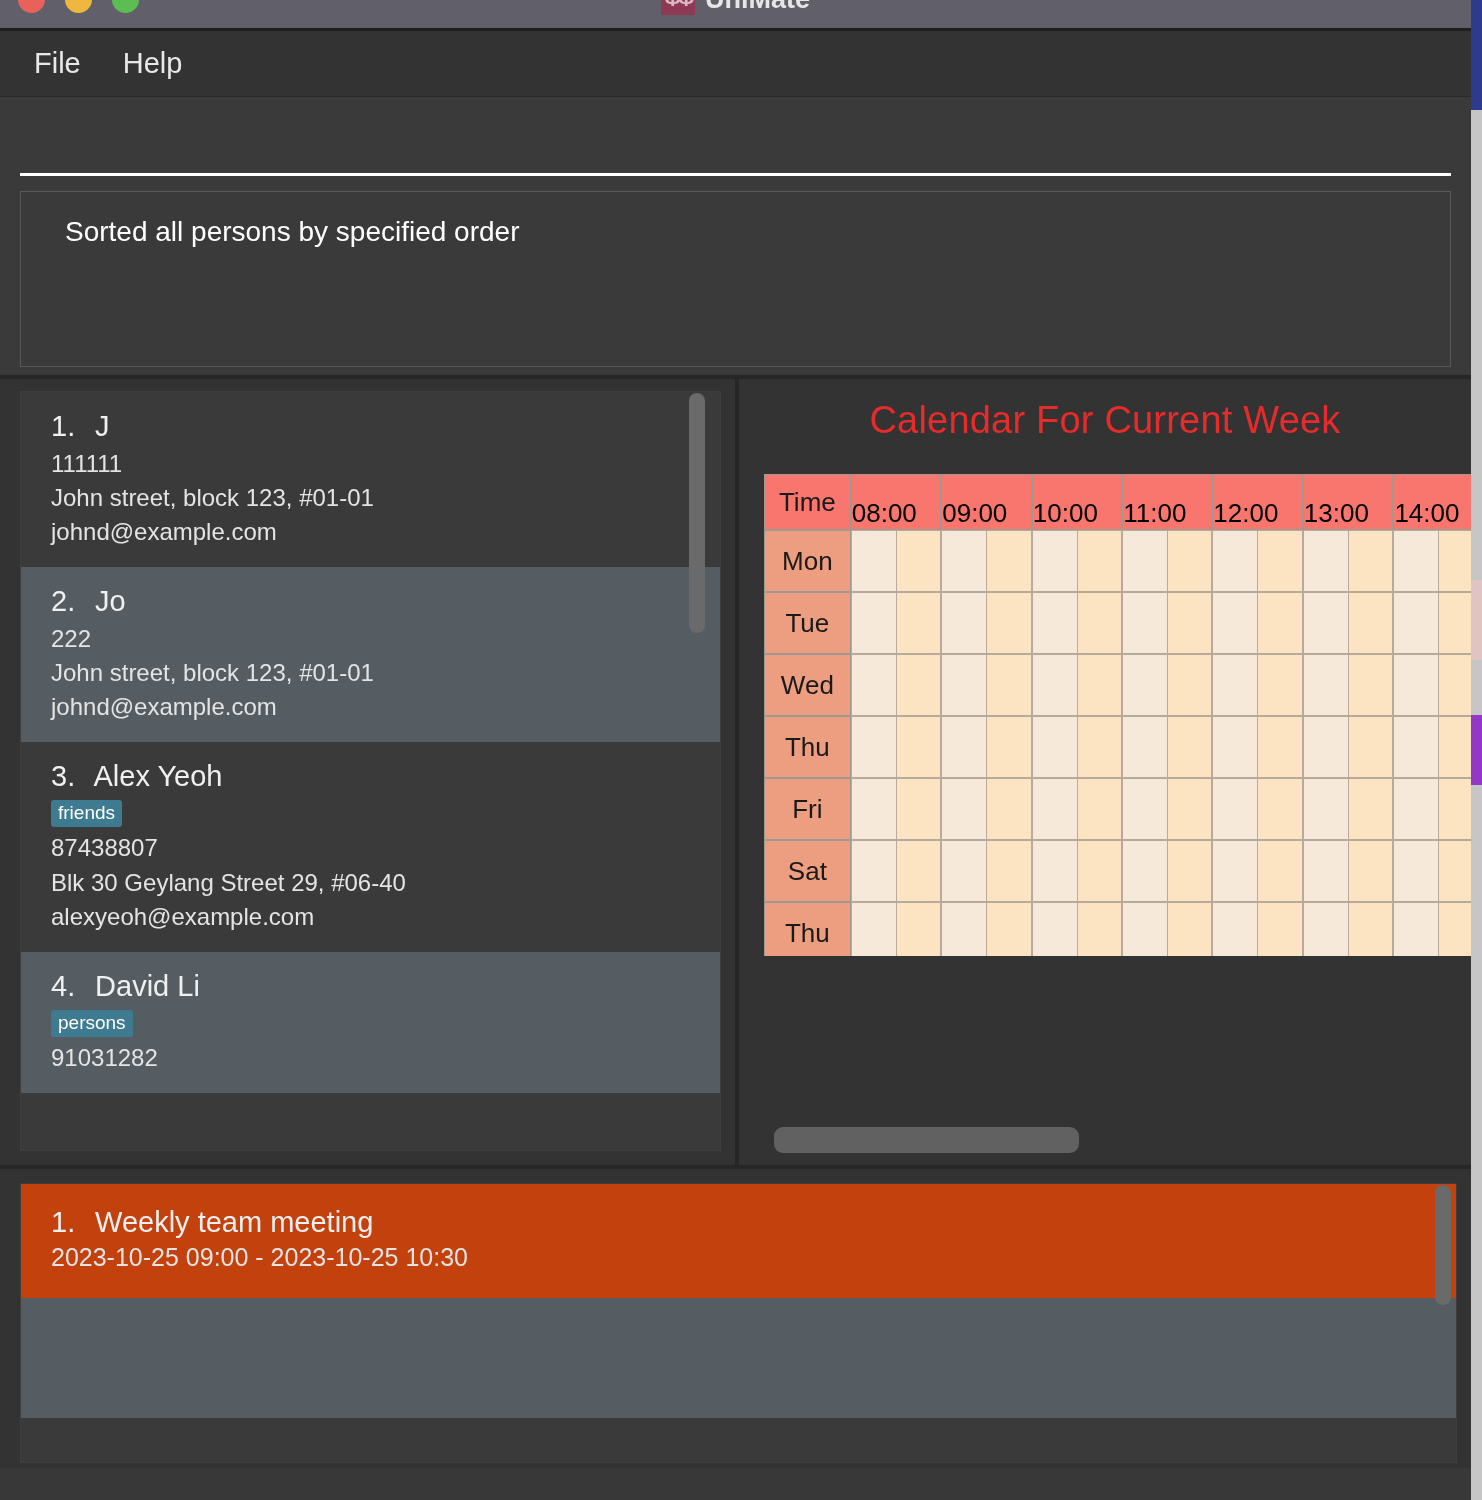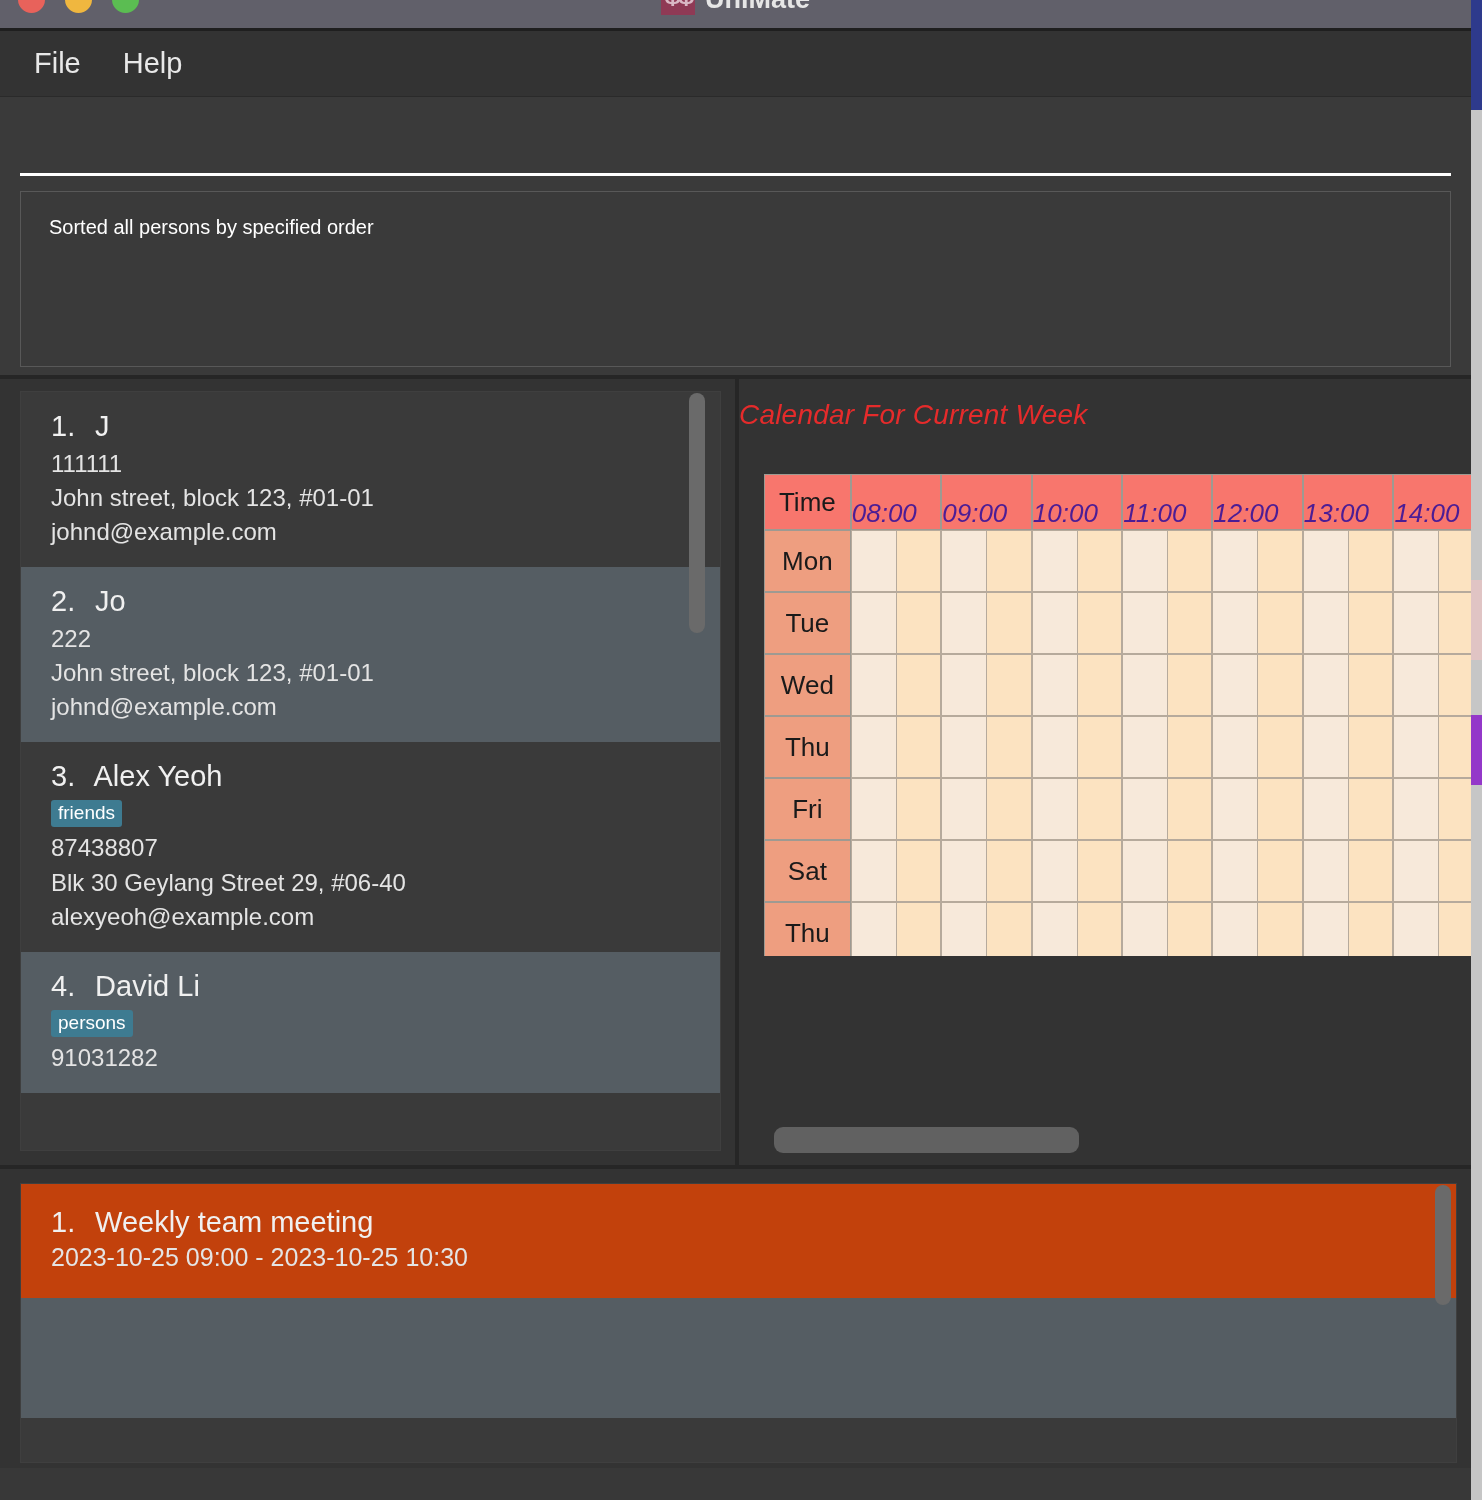--- a/index.html
+++ b/index.html
@@ -67,21 +67,21 @@
     color: #ffffff; font-size: 26px; font-family: "Liberation Sans", sans-serif;
     outline: none; padding: 0 4px;
   }
 
   
   .result-wrap { background: #3a3a3a; padding: 6px 20px 8px 20px; }
   .result-box {
     border: 1px solid #585858; background: #3a3a3a;
     height: 176px; padding: 22px 28px;
   }
-  .result-text { color: #ffffff; font-size: 20px; line-height: 1.3; }
+  .result-text { color: #ffffff; font-size: 28px; line-height: 1.3; margin-left: 16px; }
 
   .hr-dark { height: 4px; background: #262626; }
 
   
   .middle { display: flex; height: 786px; background: #333333; }
 
   .persons-pane { width: 735px; position: relative; background: #333333; padding: 12px 14px 14px 20px; }
   .persons-list {
     position: relative; height: 760px; overflow: hidden;
     background: #3a3a3a; border: 1px solid #3f3f3f;
@@ -102,40 +102,39 @@
   }
   .v-scroll .thumb {
     width: 16px; height: 240px; background: #6a6a6a; border-radius: 8px;
   }
 
   .divider-v { width: 4px; background: #262626; }
 
   
   .cal-pane { flex: 1; position: relative; background: #333333; overflow: hidden; }
   .cal-title {
-    text-align: left; color: #e52b2b; font-size: 28px;
-    padding-top: 20px; letter-spacing: .2px; font-style: italic;
+    text-align: center; color: #e52b2b; font-size: 38px;
+    padding-top: 20px; letter-spacing: .2px;
   }
 
   .cal-grid-wrap { position: absolute; left: 25px; top: 95px; width: 720px; height: 482px; overflow: hidden; }
   .cal-table { border-collapse: separate; border-spacing: 0; table-layout: fixed; }
 
   .cal-table td { border: 1px solid #9e9a92; padding: 0; }
 
   .th-time {
     width: 98px; height: 56px; background: #f8766d; color: #1a1a1a;
     font-size: 26px; text-align: center; vertical-align: middle;
     border: 1px solid #c7a79f;
   }
   .th-hour {
-    width: 100px; height: 56px; background: #f8766d; color: #4c1d95;
+    width: 100px; height: 56px; background: #f8766d; color: #000000;
     font-size: 26px; vertical-align: bottom; text-align: left;
     padding-left: 3px; padding-bottom: 2px;
     border: 1px solid #c7a79f;
-    font-style: italic;
   }
   .td-day {
     width: 98px; height: 60px; background: #ee9e80; color: #1a1a1a;
     font-size: 26px; text-align: center; vertical-align: middle;
     border: 1px solid #d8a793;
   }
   .cell-wrap { display: flex; height: 60px; }
   .half { flex: 1; height: 100%; }
   .half.a { background: #f7e9da; border-right: 1px solid #b6aa9c; }
   .half.b { background: #fce3c1; }

